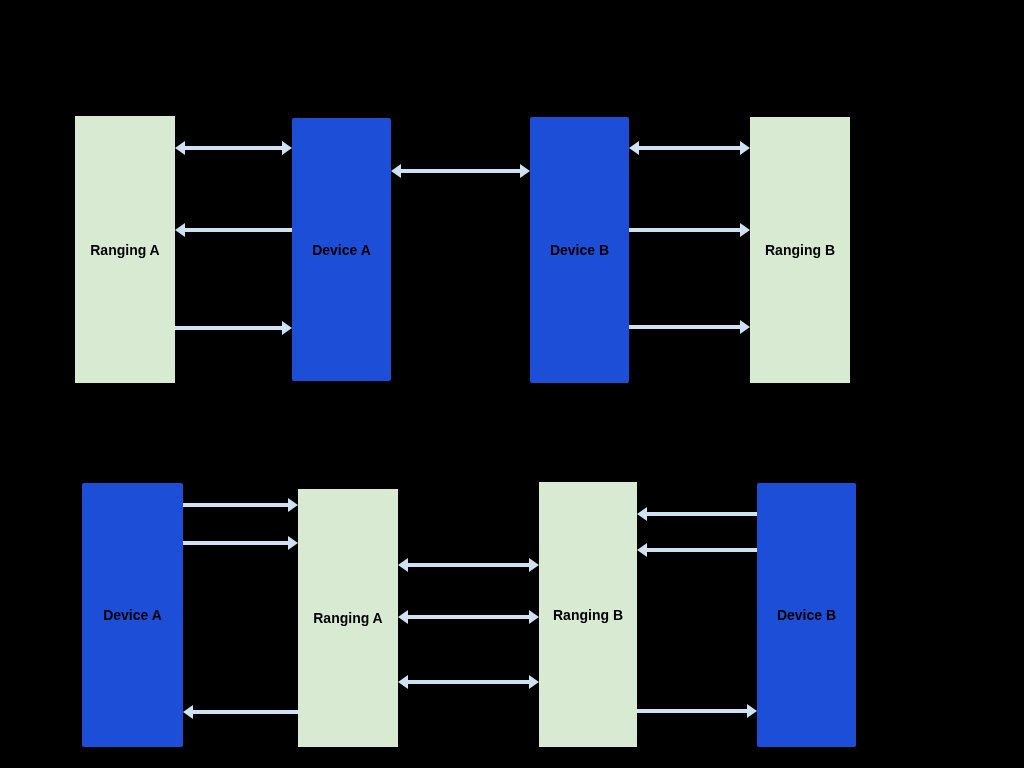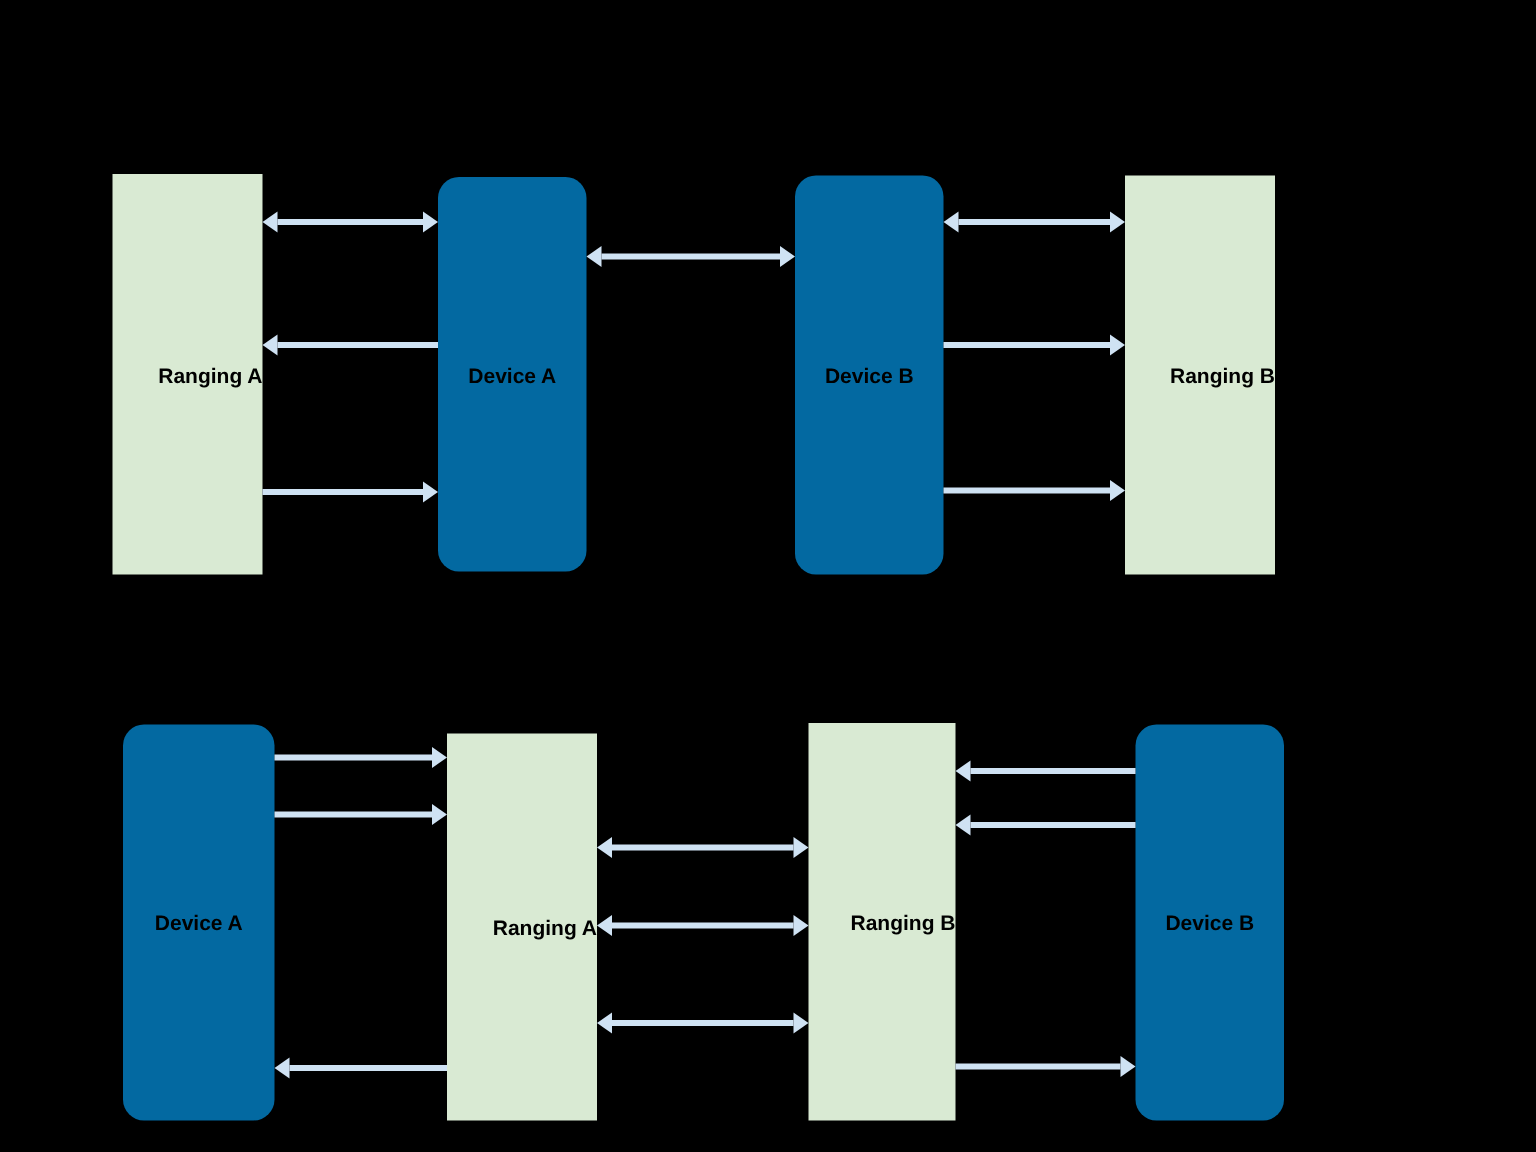--- a/index.html
+++ b/index.html
@@ -4,22 +4,22 @@
 <style>
   html,body{margin:0;padding:0;background:#000;}
   #canvas{
     position:relative;width:1024px;height:768px;background:#000000;
     font-family:"Liberation Sans","DejaVu Sans",sans-serif;overflow:hidden;
   }
   .node{
     position:absolute;display:flex;align-items:center;justify-content:center;
     color:#000000;font-size:14px;font-weight:bold;text-align:center;
   }
-  .node.green{background:#d9ead3;border-radius:0;justify-content:flex-end;}
-  .node.blue{background:#0369a1;border-radius:14px;}
+  .node.green{background:#d9ead3;border-radius:0;}
+  .node.blue{background:#1d4ed8;border-radius:2px;}
   .arrow{
     position:absolute;height:4px;background:#cfe2f3;
   }
   .arrow.hl::before{
     content:"";position:absolute;left:-10px;top:-5px;width:0;height:0;
     border-top:7px solid transparent;border-bottom:7px solid transparent;
     border-right:10px solid #cfe2f3;
   }
   .arrow.hr::after{
     content:"";position:absolute;right:-10px;top:-5px;width:0;height:0;

